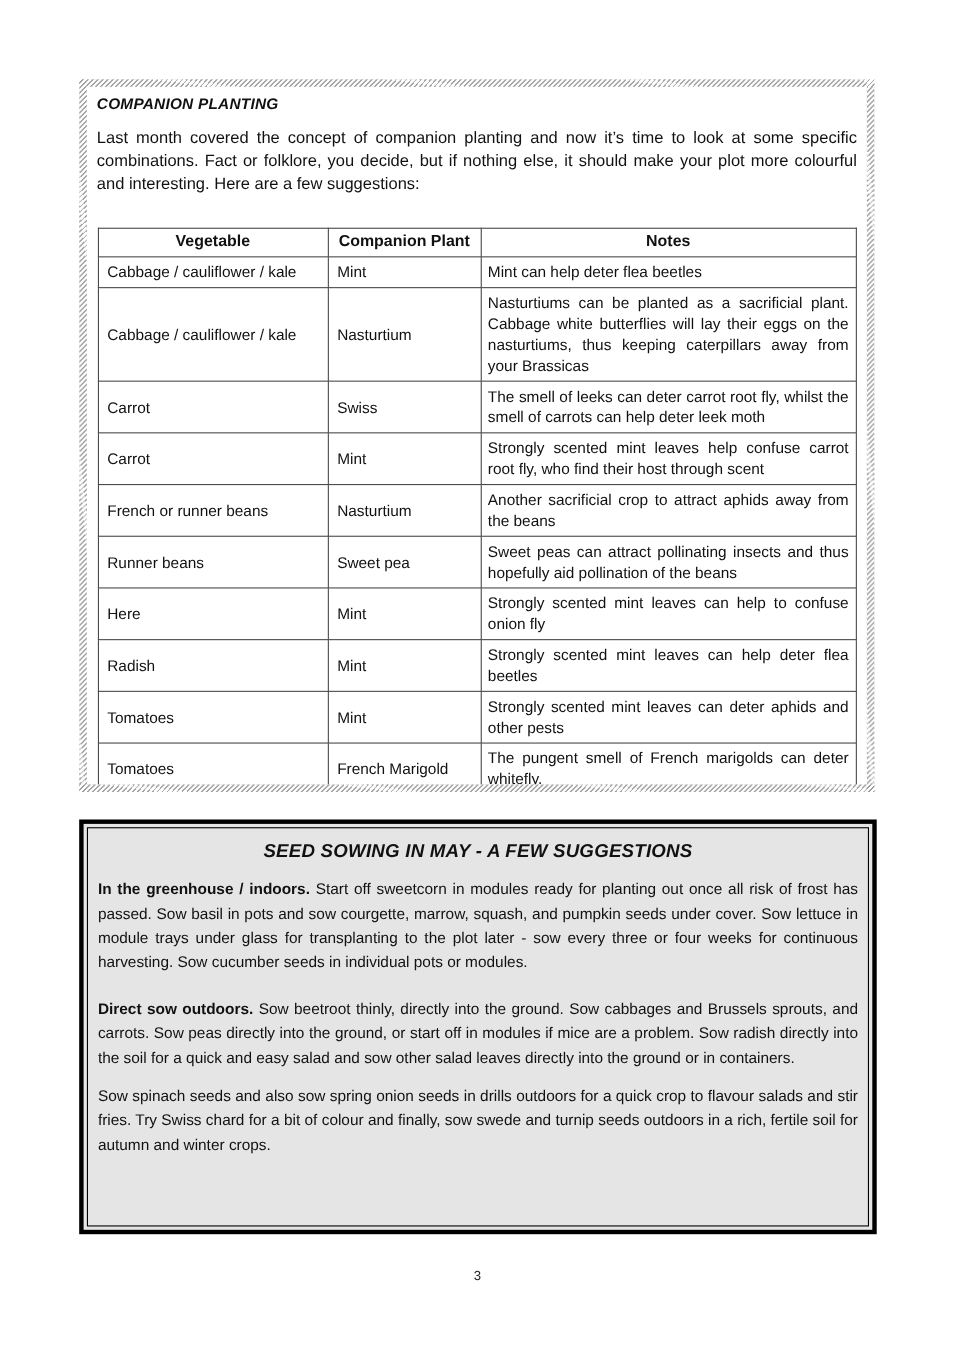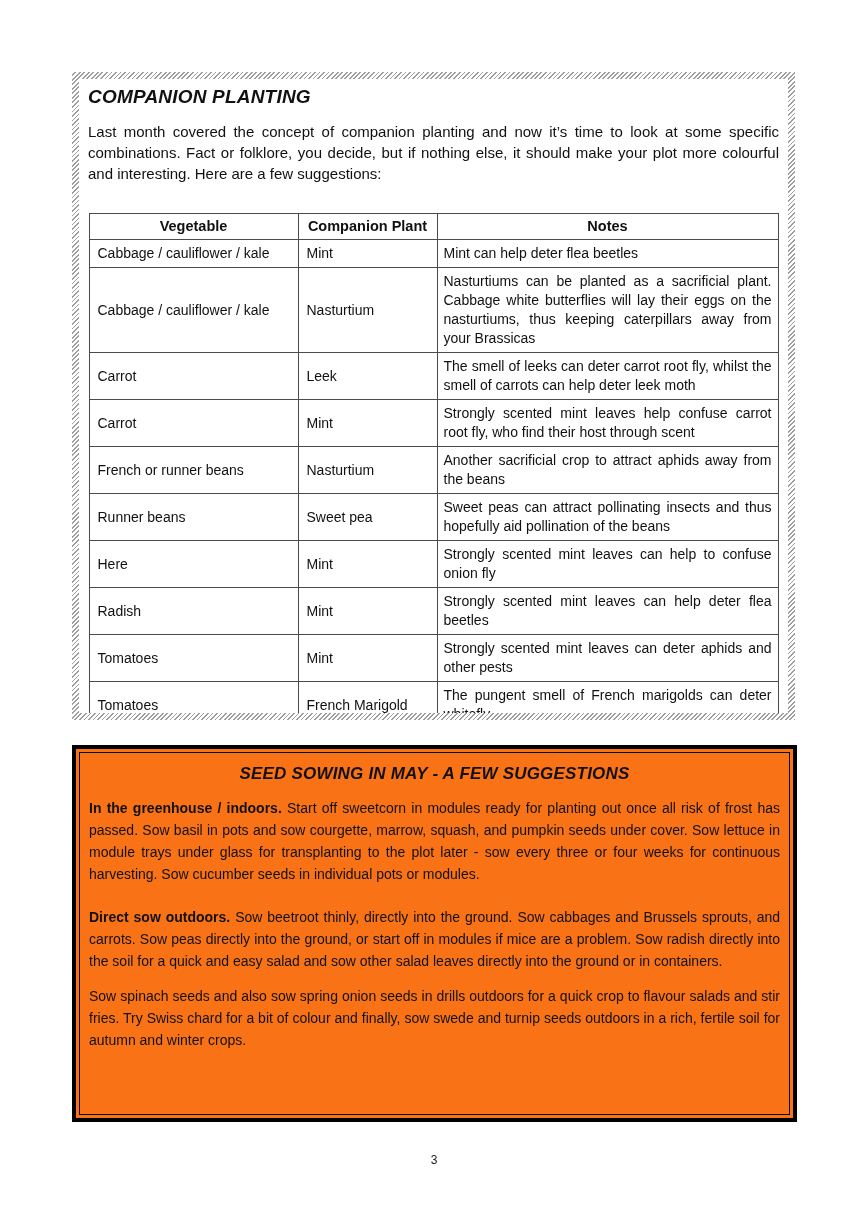--- a/index.html
+++ b/index.html
@@ -26,21 +26,21 @@
     border: 7px solid #c9c9c9;
     border-image-source: repeating-linear-gradient(135deg,
       #ffffff 0px, #ffffff 2px, #9e9e9e 2px, #9e9e9e 3.2px);
     border-image-slice: 7;
     border-image-repeat: round;
     padding: 5px 9px 8px 9px;
     overflow: hidden;
     background: #ffffff;
   }
   .companion-title {
-    font-size: 19px;
+    font-size: 14px;
     font-weight: bold;
     font-style: italic;
     margin: 2px 0 13px 0;
     letter-spacing: 0.2px;
   }
   .companion-intro {
     font-size: 15px;
     line-height: 21px;
     text-align: justify;
     margin: 12px 0 29px 0;
@@ -75,21 +75,21 @@
   
   .seed-box {
     position: absolute;
     left: 72px;
     top: 745px;
     width: 725px;
     min-height: 377px;
     box-sizing: border-box;
     border: 4px solid #000000;
     padding: 3px;
-    background: #f97316;
+    background: #e5e5e5;
   }
   .seed-inner {
     border: 1px solid #000000;
     box-sizing: border-box;
     min-height: 363px;
     padding: 6px 9px 10px 9px;
   }
   .seed-title {
     text-align: center;
     font-size: 17px;
@@ -153,21 +153,21 @@
           <td class="cell-companion">Mint</td>
           <td class="cell-notes">Mint can help deter flea beetles</td>
         </tr>
         <tr>
           <td class="cell-vegetable">Cabbage / cauliflower / kale</td>
           <td class="cell-companion">Nasturtium</td>
           <td class="cell-notes">Nasturtiums can be planted as a sacrificial plant.  Cabbage white butterflies will lay their eggs on the nasturtiums, thus keeping caterpillars away from your Brassicas</td>
         </tr>
         <tr>
           <td class="cell-vegetable">Carrot</td>
-          <td class="cell-companion">Leek</td>
+          <td class="cell-companion">Swiss</td>
           <td class="cell-notes">The smell of leeks can deter carrot root fly, whilst the smell of carrots can help deter leek moth</td>
         </tr>
         <tr>
           <td class="cell-vegetable">Carrot</td>
           <td class="cell-companion">Mint</td>
           <td class="cell-notes">Strongly scented mint leaves help confuse carrot root fly, who find their host through scent</td>
         </tr>
         <tr>
           <td class="cell-vegetable">French or runner beans</td>
           <td class="cell-companion">Nasturtium</td>

